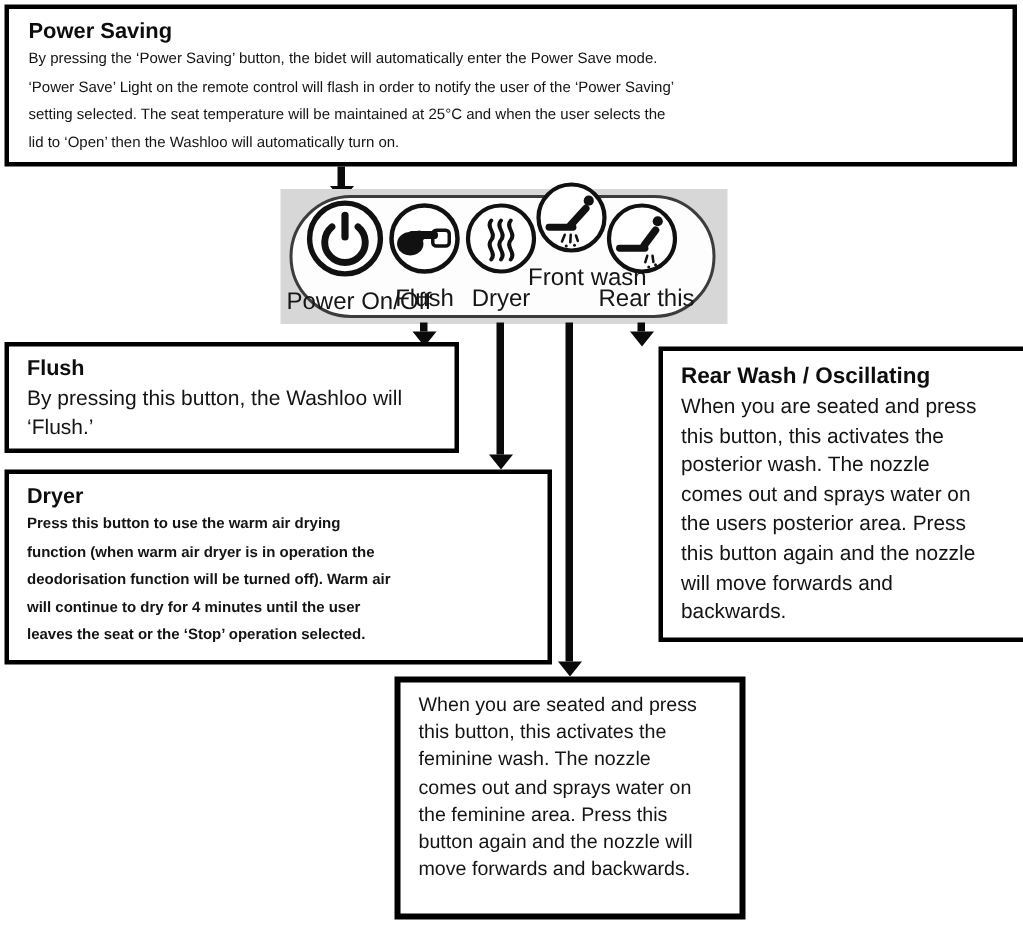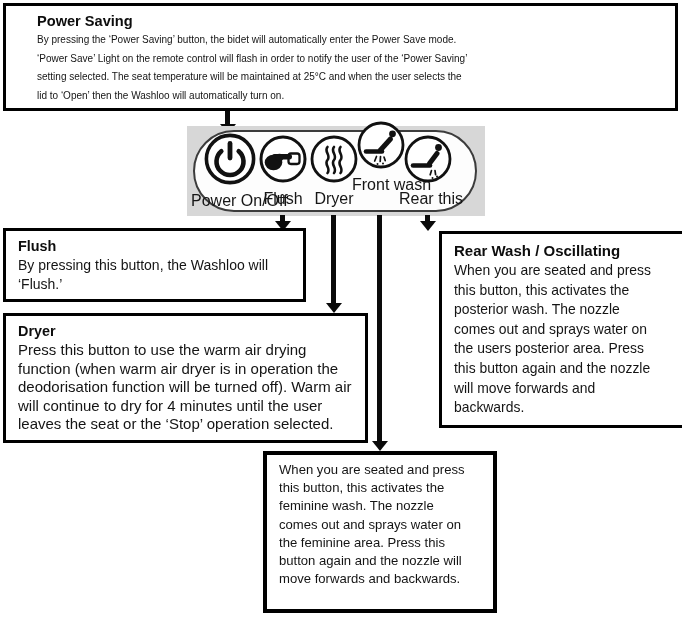--- a/index.html
+++ b/index.html
@@ -8,31 +8,31 @@
     font-family:"Liberation Sans","DejaVu Sans",sans-serif;color:#111;
     overflow:hidden;
   }
   .box{
     position:absolute;box-sizing:border-box;background:#fff;
     border:3px solid #000;padding:4px 11px;overflow:hidden;
   }
   .box h3{margin:0;font-weight:bold;color:#0d0d0d;}
   .box .body{white-space:pre-line;color:#141414;}
 
-  #box-power-saving{left:3px;top:3px;width:675px;height:108px;padding:5px 31px;}
+  #box-power-saving{left:3px;top:3px;width:675px;height:108px;padding:5px 13px;}
   #box-power-saving h3{font-size:14.6px;line-height:20px;}
   #box-power-saving .body{font-size:10px;line-height:18.6px;}
 
   #box-flush{left:3px;top:228px;width:303px;height:74px;padding:6px 12px;}
   #box-flush h3{font-size:14.4px;line-height:19px;}
   #box-flush .body{font-size:14px;line-height:19px;}
 
   #box-dryer{left:3px;top:313px;width:365px;height:130px;padding:6px 12px;}
   #box-dryer h3{font-size:14.4px;line-height:19px;}
-  #box-dryer .body{font-size:15px;line-height:18.6px;}
+  #box-dryer .body{font-size:10px;line-height:18.6px;font-weight:bold;}
 
   #box-rear-wash{left:439px;top:231px;width:252px;height:197px;padding:6px 12px;}
   #box-rear-wash h3{font-size:15px;line-height:21px;}
   #box-rear-wash .body{font-size:13.9px;line-height:19.6px;}
 
   #box-front-wash{left:263px;top:451px;width:234px;height:162px;padding:6px 12px;border-width:4px;}
   #box-front-wash h3{font-size:14.6px;line-height:19px;}
   #box-front-wash .body{font-size:13.1px;line-height:18.2px;}
 
   

